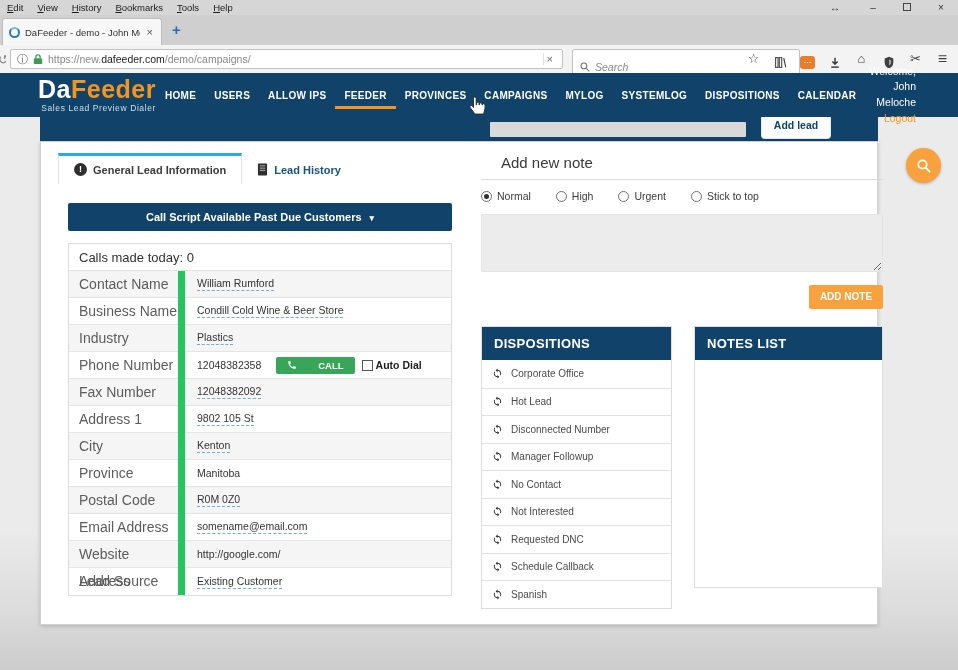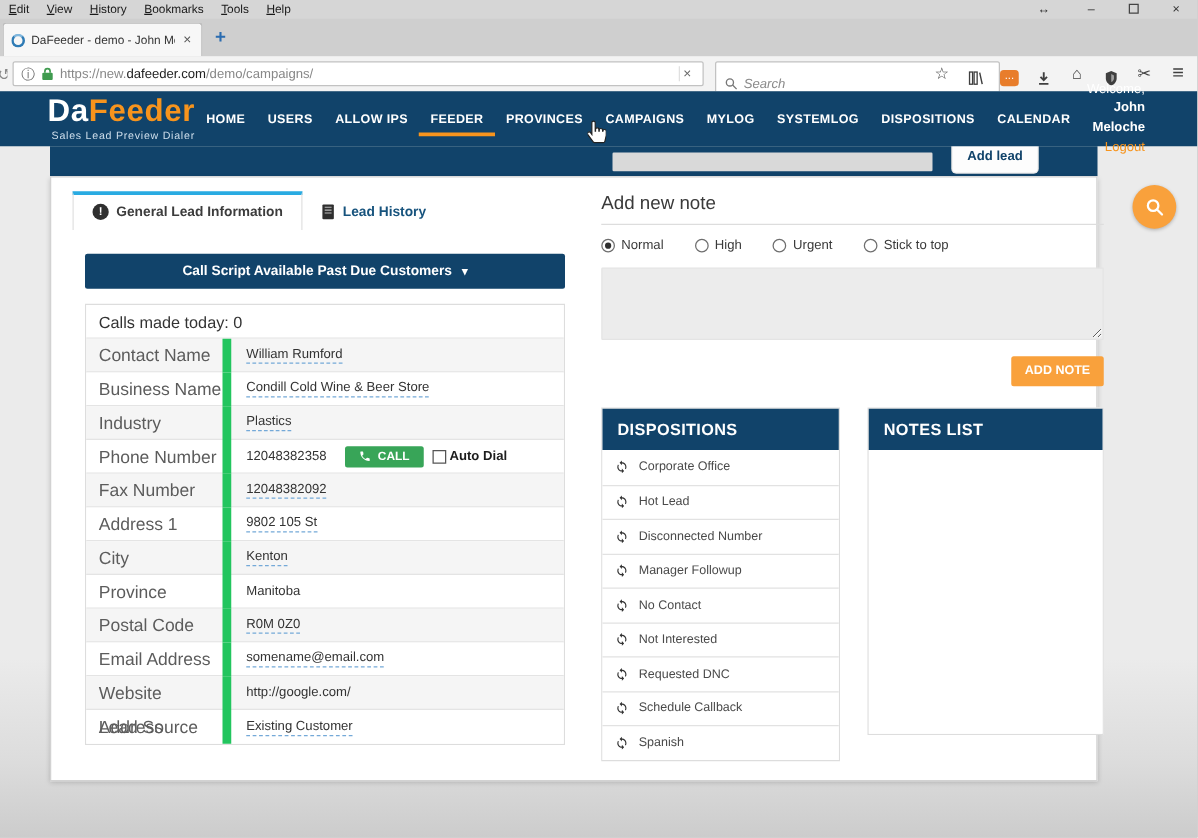--- a/index.html
+++ b/index.html
@@ -52,21 +52,21 @@
   .logo-wrap { margin-left:38px; line-height:1; }
   .logo-line { font-size:25px; font-weight:bold; letter-spacing:.5px; }
   .logo-da { color:#ffffff; } .logo-feeder { color:#f7941d; }
   .tagline { font-size:8.5px; color:#cfdfec; margin-top:2px; letter-spacing:.6px;text-align:right; }
   .nav-links { flex:1; display:flex; justify-content:center; align-items:center; margin-top:4px; }
   .nav-link { color:#fff; font-size:10px; font-weight:bold; letter-spacing:.3px; padding:4px 9px 5px;
     border-bottom:3px solid transparent; white-space:nowrap; }
   .nav-link.underlined { border-bottom-color:#f7941d; }
   .welcome-wrap { margin-right:42px; text-align:right; line-height:1.5; }
   .welcome-line { color:#fff; font-size:10.5px; }
-  .welcome-name { font-weight:bold; }
+  .welcome-name { font-weight:normal; }
   .logout-link { color:#f7941d; font-size:10.5px; }
   .cursor-hand { position:absolute; left:470px; top:96px; z-index:9; }
 
   
   .clipped-title { position:absolute; left:50px; top:103px; z-index:1; color:#fff; font-weight:bold;
     font-size:15px; letter-spacing:1px; }
   .subbar { position:absolute; left:40px; top:117px; width:838px; height:24px; background:#11436a; z-index:2; }
   .subbar-search { position:absolute; left:450px; top:5px; width:256px; height:15px; background:#d9d9d9;
     border:none; border-radius:1px; }
   .add-lead-btn { position:absolute; left:722px; top:-4px; width:68px; height:25px; background:#fdfdfd;
@@ -93,26 +93,26 @@
   .lead-table { position:absolute; left:27px; top:101px; width:384px; border:1px solid #ddd; }
   .trow { display:flex; height:27px; border-bottom:1px solid #e4e4e4; background:#fff; align-items:center; }
   .trow:last-child { border-bottom:none; }
   .trow.alt { background:#f5f5f5; }
   .tcell-label { width:116px; flex:0 0 auto; border-right:7px solid #22c55e; font-size:14px; color:#5c5c5c;
     padding-left:10px; line-height:27px; height:27px; }
   .tcell-value { font-size:10.5px; color:#333; padding-left:12px; display:flex; align-items:center; gap:7px; flex:1; }
   .dotted { border-bottom:1px dashed #74a9d8; padding-bottom:1px; }
   .single-cell { font-size:13px; color:#333; padding-left:10px; line-height:27px; }
   .call-btn { background:#38a558; border-radius:2px; color:#fff; font-size:9.5px; font-weight:bold;
-    padding:3px 11px; display:inline-flex; align-items:center; gap:5px; margin-left:8px; }
+    padding:3px 11px; display:inline-flex; align-items:center; gap:21px; margin-left:8px; }
   .checkbox { width:11px; height:11px; border:1.5px solid #555; background:#fff; display:inline-block; flex:0 0 auto; }
   .auto-dial-label { font-size:10.5px; font-weight:bold; color:#1d1d1d; margin-left:-4px; }
 
   
-  .note-title { position:absolute; left:440px; top:12px; font-size:15px; color:#3a3a3a; }
+  .note-title { position:absolute; left:460px; top:12px; font-size:15px; color:#3a3a3a; }
   .note-divider { position:absolute; left:440px; top:37px; width:402px; border-top:1px solid #ddd; }
   .radio-row { position:absolute; left:440px; top:48px; display:flex; gap:25px; align-items:center; }
   .radio-opt { display:flex; align-items:center; gap:5px; font-size:10.5px; color:#3a3a3a; }
   .radio { width:11px; height:11px; border:1.5px solid #6e6e6e; border-radius:50%; position:relative; flex:0 0 auto; }
   .radio.checked::after { content:""; position:absolute; left:2px; top:2px; width:5px; height:5px;
     border-radius:50%; background:#2f2f2f; }
   .note-textarea { position:absolute; left:440px; top:72px; width:402px; height:58px; background:#ececec;
     border:1px solid #e4e4e4; border-radius:1px; }
   .add-note-btn { position:absolute; left:768px; top:143px; width:74px; height:24px; background:#f9a13c;
     color:#fff; font-size:10px; font-weight:bold; text-align:center; line-height:24px; border-radius:2px; }

